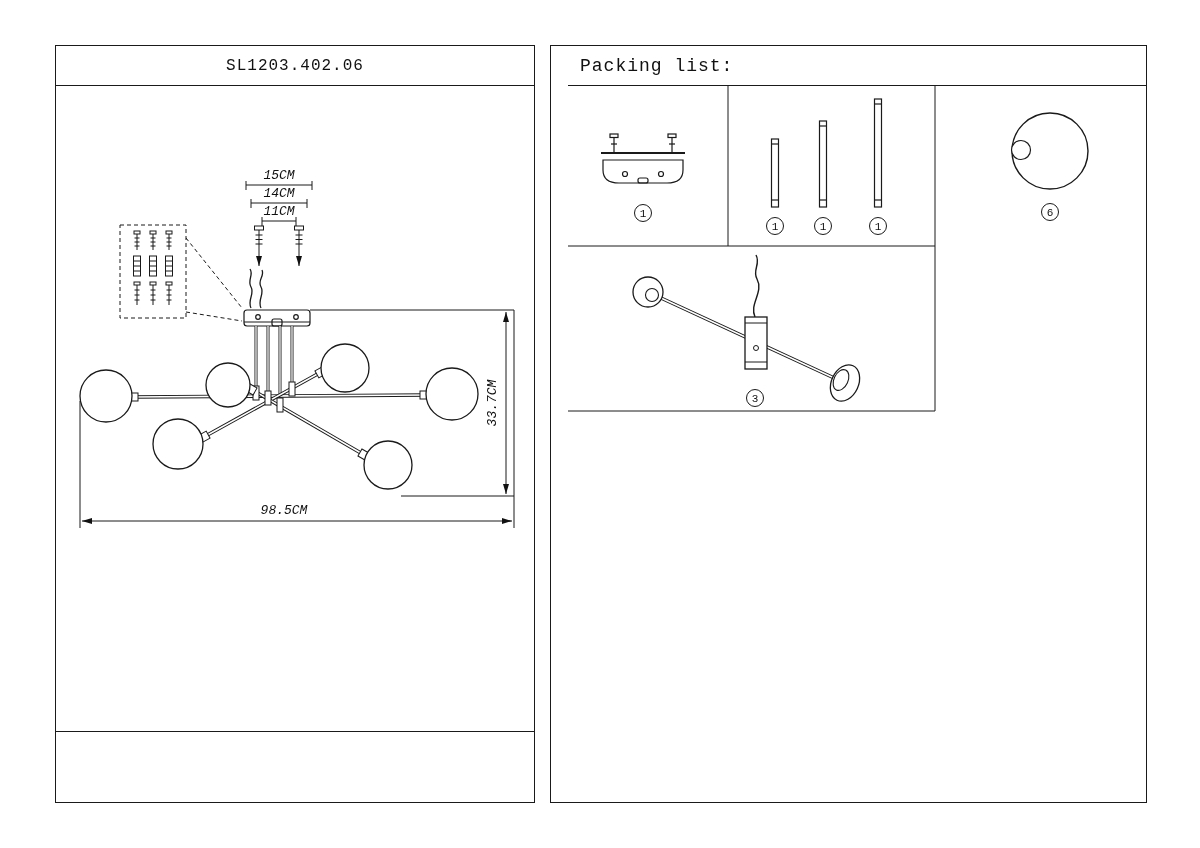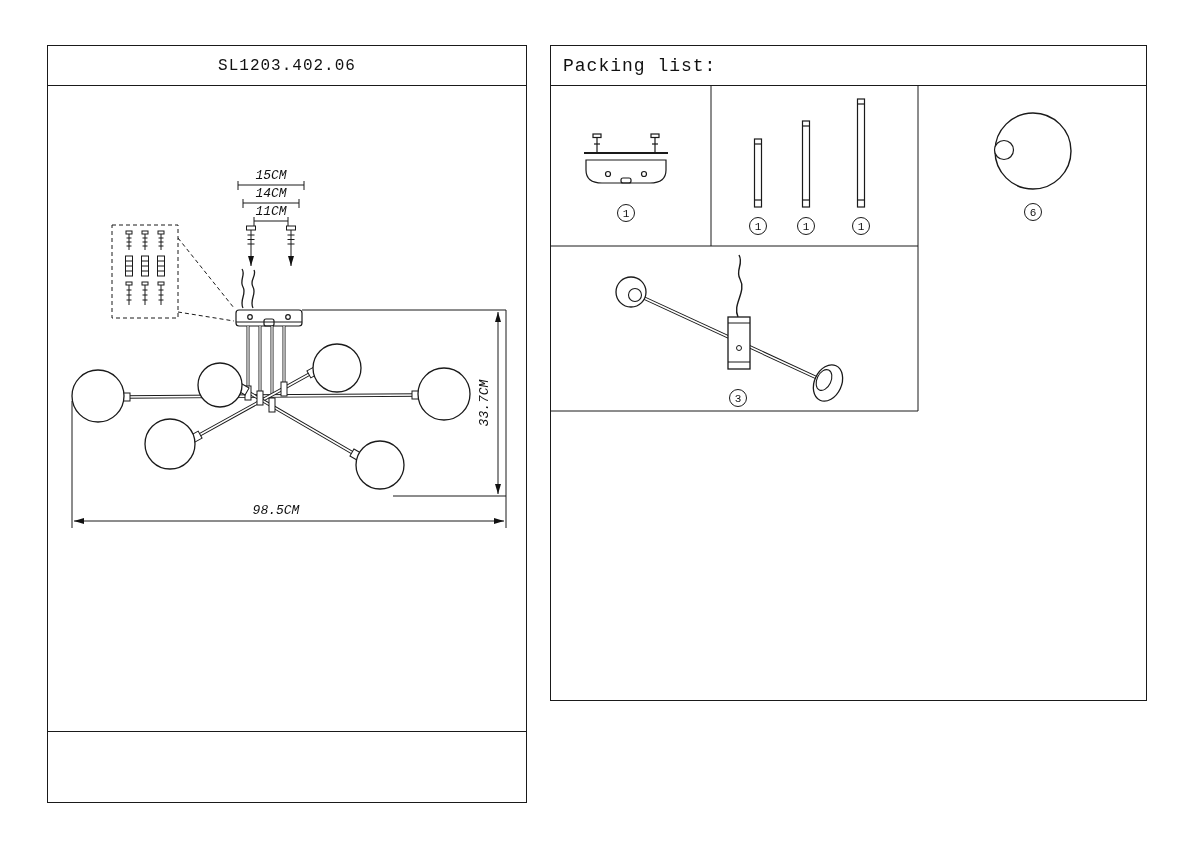--- a/index.html
+++ b/index.html
@@ -1,20 +1,20 @@
 <!DOCTYPE html>
 <html><head>
 <meta charset="utf-8">
 <style>
   html,body{margin:0;padding:0;background:#ffffff;}
   body{width:1200px;height:848px;position:relative;font-family:"Liberation Mono",monospace;color:#111;}
   .sheet{position:absolute;inset:0;background:#fff;}
   .panel{position:absolute;border:1px solid #1a1a1a;box-sizing:border-box;background:#fff;display:flex;flex-direction:column;}
-  .panel-left{left:47px;top:45px;width:480px;height:758px;}
-  .panel-right{left:550px;top:45px;width:597px;height:656px;}
+  .panel-left{left:55px;top:45px;width:480px;height:758px;}
+  .panel-right{left:550px;top:45px;width:597px;height:758px;padding-left:17px;}
   .hdr{flex:0 0 40px;border-bottom:1px solid #1a1a1a;display:flex;align-items:center;box-sizing:border-box;}
   .hdr.center{justify-content:center;}
   .hdr-title{font-size:16px;letter-spacing:1px;}
   .hdr-packing{font-size:18px;letter-spacing:1px;padding-left:12px;}
   .draw-left{flex:0 0 645px;position:relative;font-style:italic;}
   .foot-left{flex:1 1 auto;border-top:1px solid #1a1a1a;}
   .draw-right{flex:1 1 auto;position:relative;}
   svg{display:block;}
   svg text{font-family:"Liberation Mono",monospace;fill:#111;}
   .dim-t{font-size:13px;}

